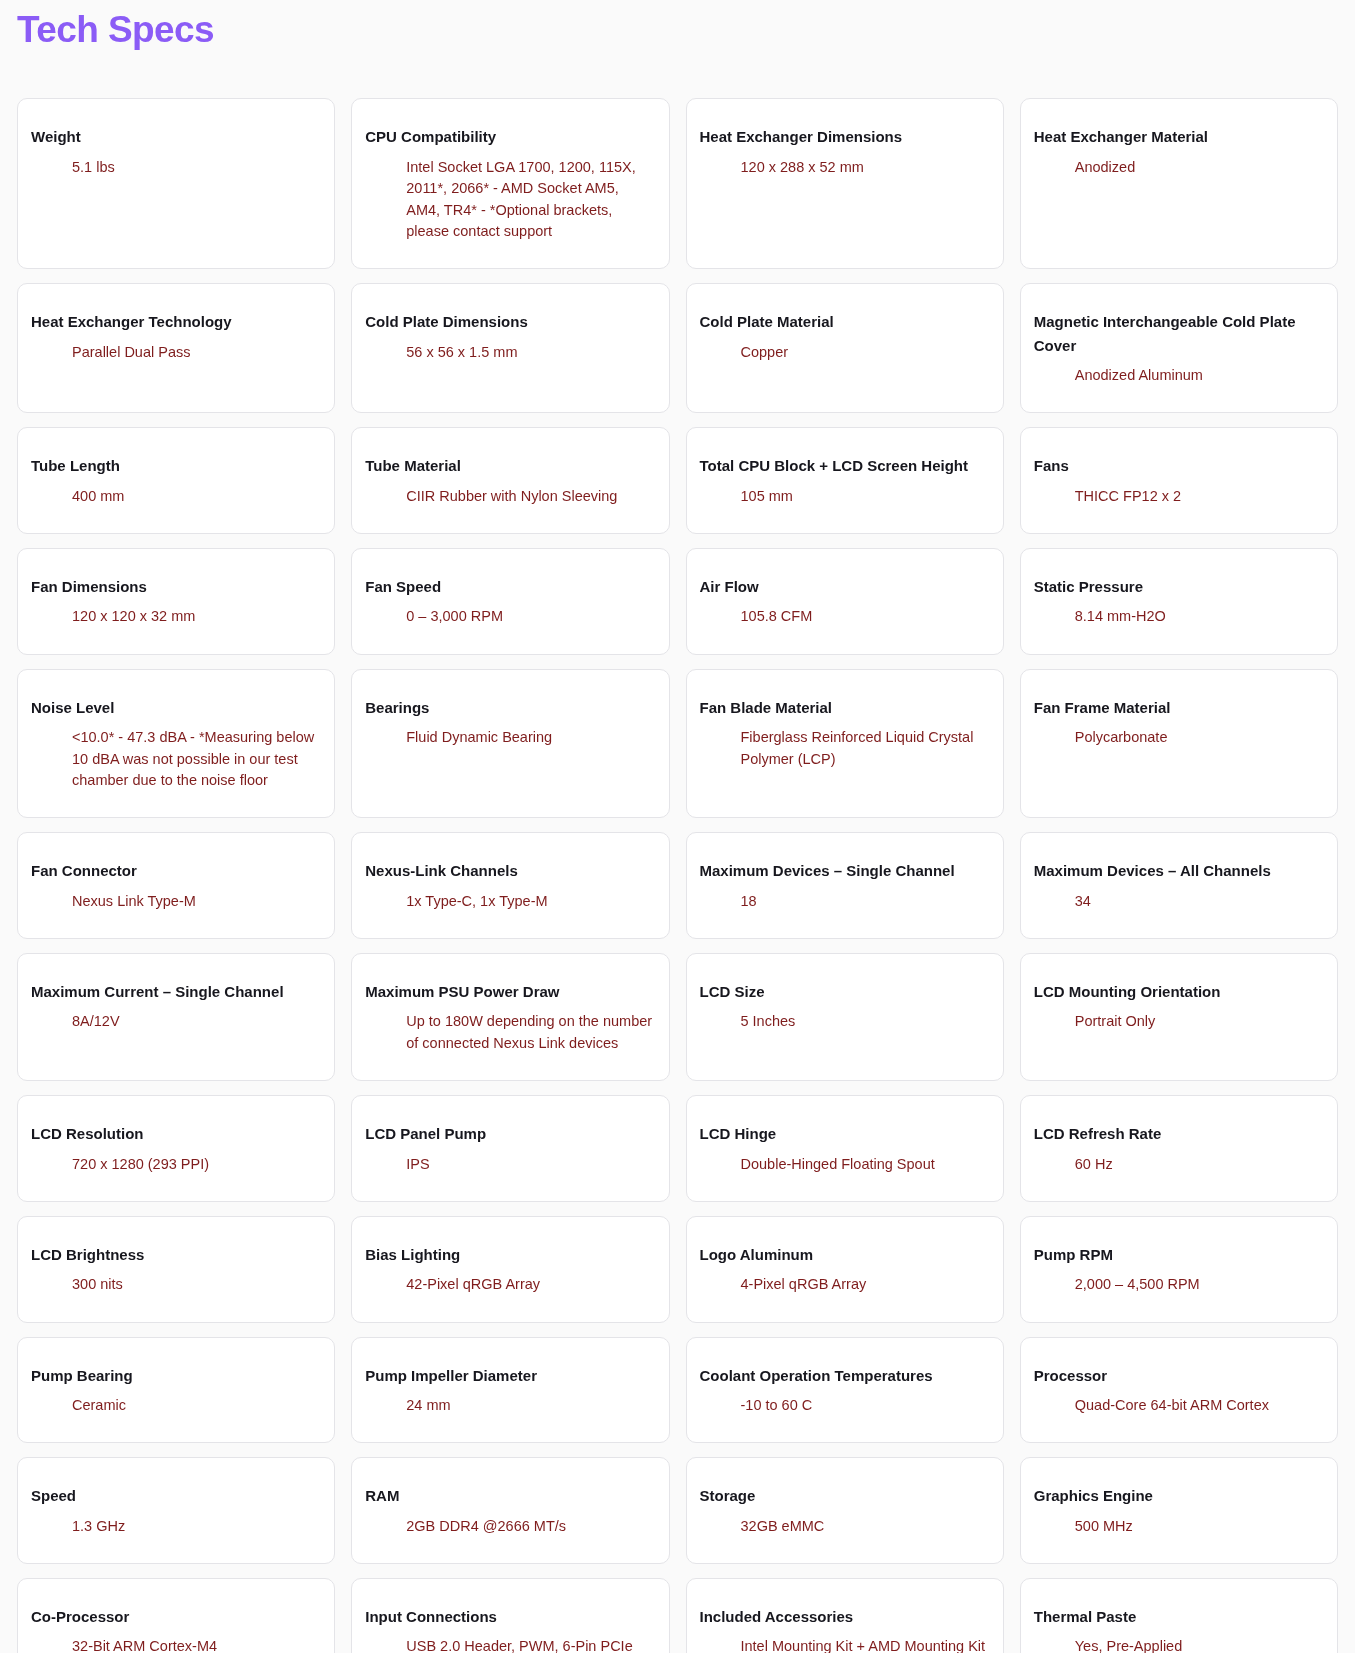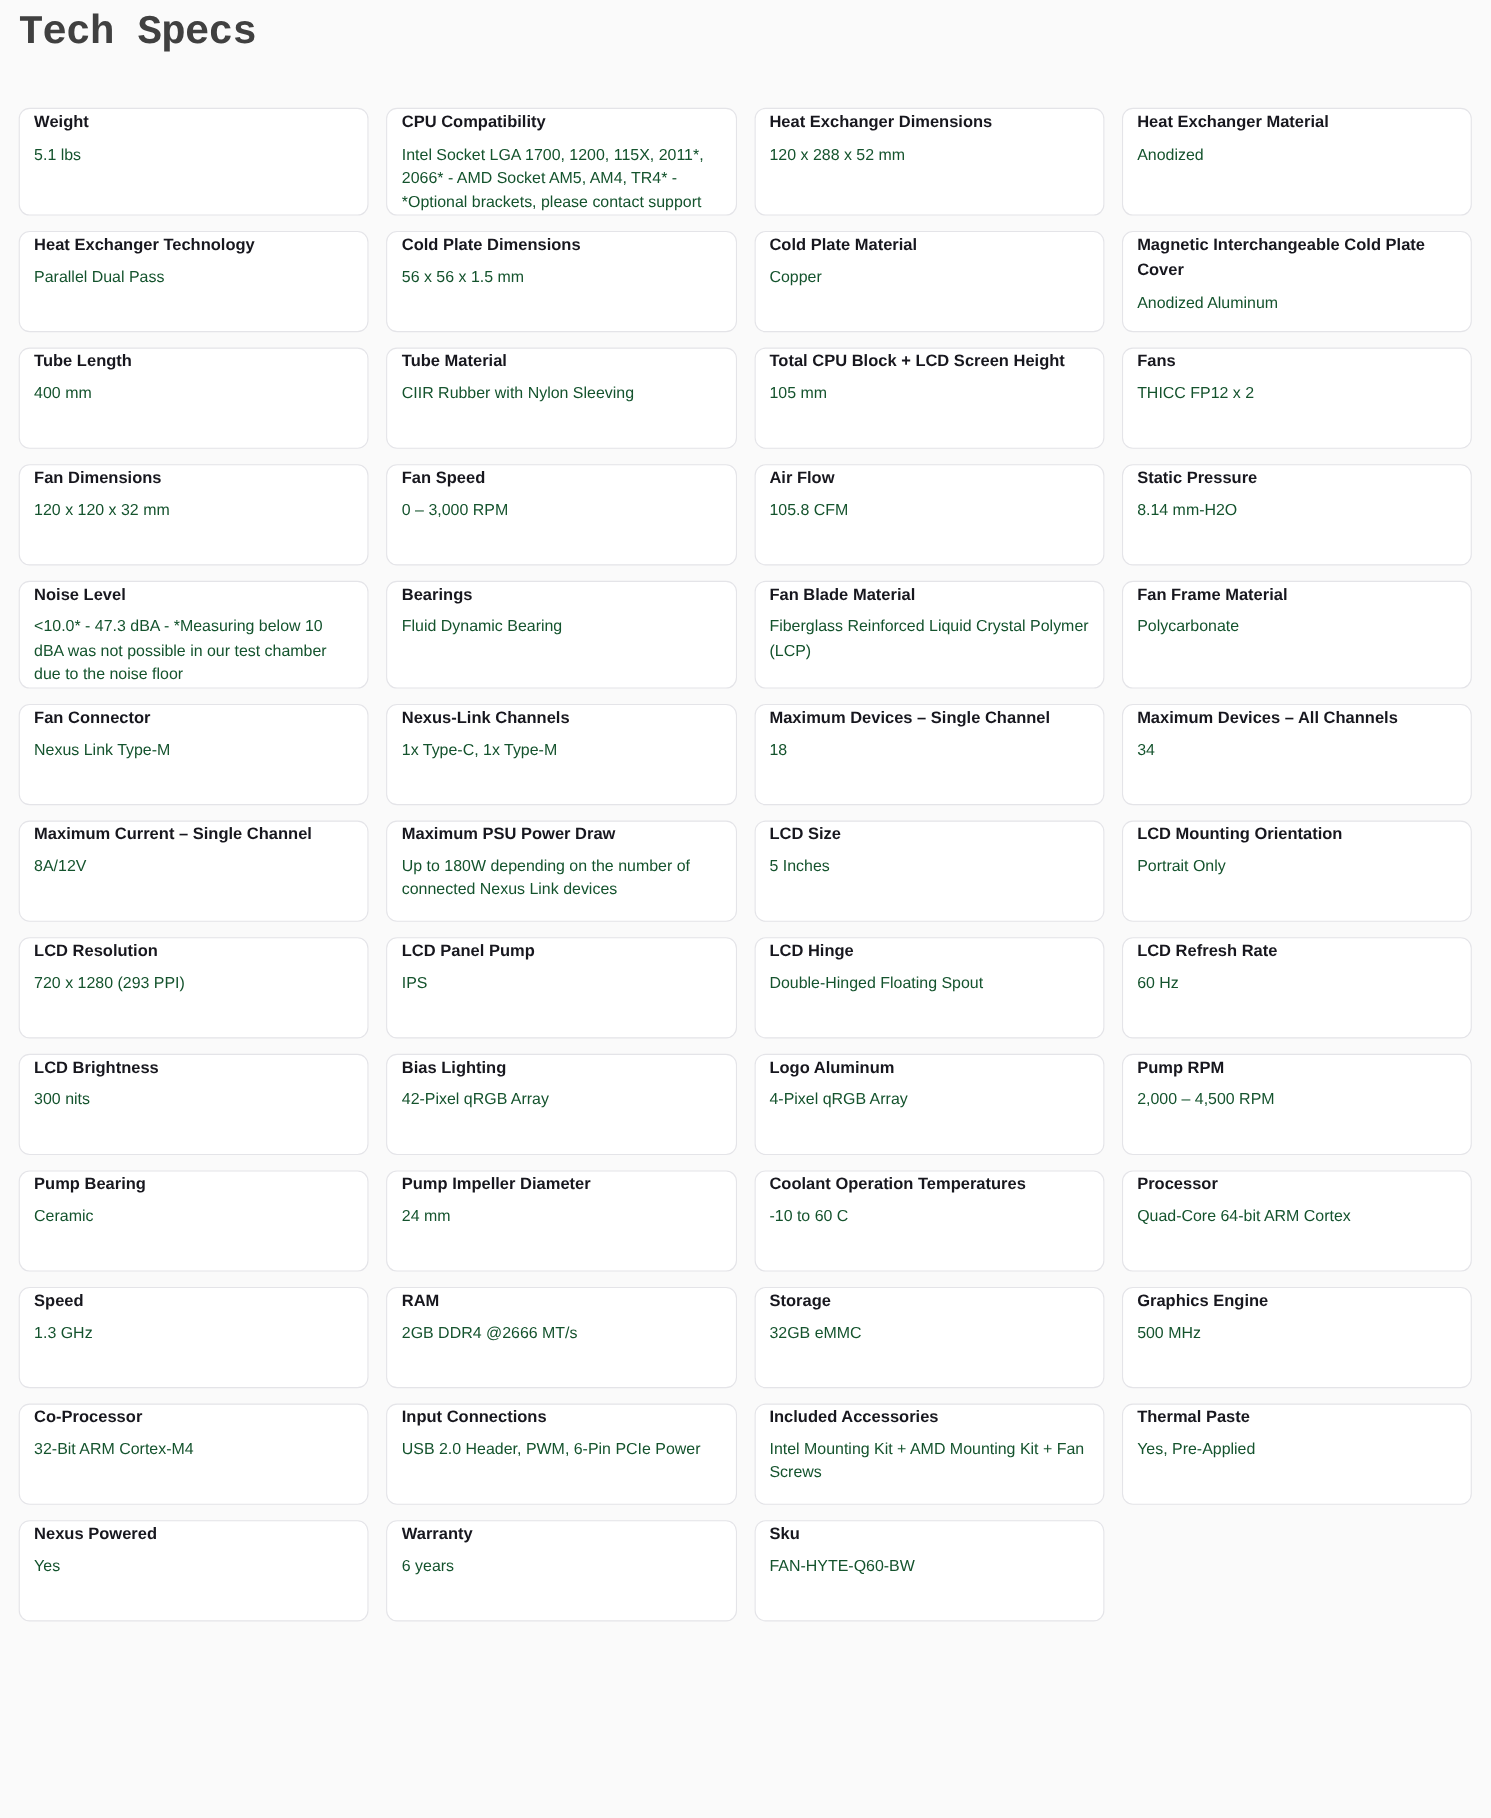--- a/index.html
+++ b/index.html
@@ -12,50 +12,50 @@
   }
   .page {
     width: 1355px;
     min-height: 1653px;
     padding: 8px 17px 60px 17px;
   }
   .page-title {
     font-size: 37px;
     font-weight: 800;
     letter-spacing: -0.6px;
-    color: #404040;
+    color: #8b5cf6;
     margin: 0 0 46px 0;
     line-height: 1.2;
-    font-family: Liberation Mono, monospace;
   }
   .specs-grid {
     display: grid;
     grid-template-columns: repeat(4, 1fr);
     gap: 14px 16px;
     align-items: stretch;
   }
   .spec-card {
     background: #ffffff;
     border: 1px solid #e4e4e8;
     border-radius: 10px;
-    padding: 0 13px;
+    padding: 26px 13px;
     min-height: 92px;
   }
   .spec-label {
     font-size: 15px;
     font-weight: 700;
     color: #17171e;
     line-height: 1.55;
   }
   .spec-value {
     font-size: 14.5px;
     font-weight: 400;
-    color: #14532d;
+    color: #7f1d1d;
     line-height: 1.48;
     margin-top: 8px;
+    margin-left: 41px;
   }
 </style>
 </head>
 <body>
 
 <div class="page">
   <h1 class="page-title">Tech Specs</h1>
   <div class="specs-grid">
   <div class="spec-card">
     <div class="spec-label">Weight</div>

